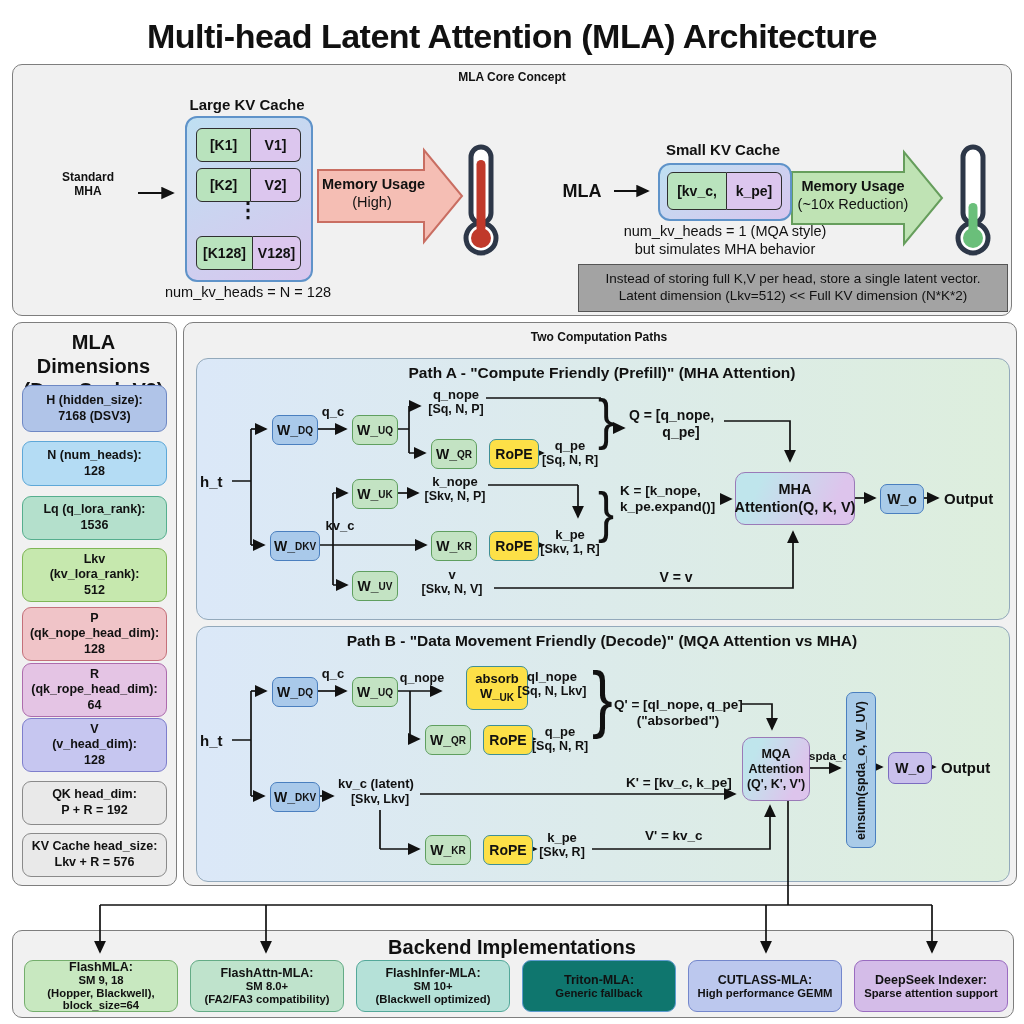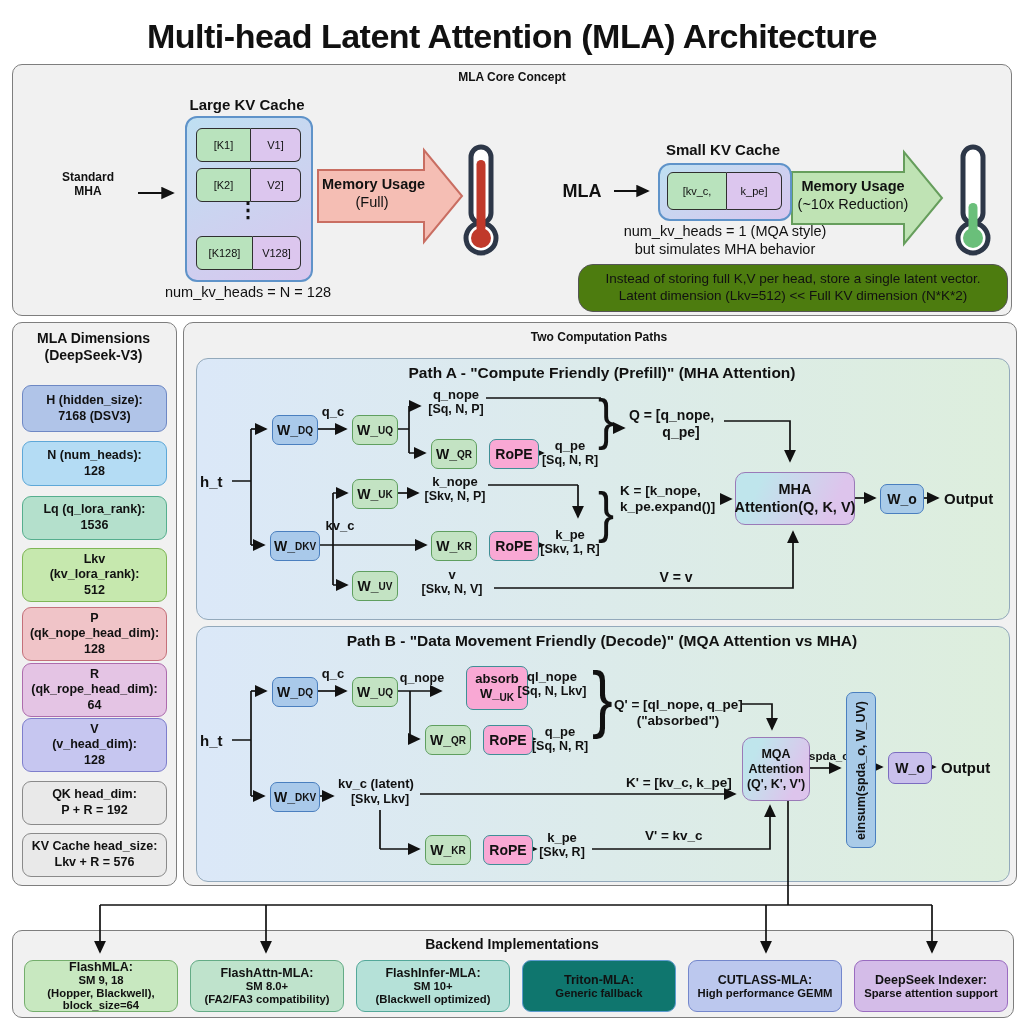--- a/index.html
+++ b/index.html
@@ -6,48 +6,48 @@
   #page{position:relative;width:1024px;height:1024px;background:#fff;font-family:"Liberation Sans",sans-serif;color:#111;overflow:hidden}
   .panel{position:absolute;z-index:0;border-radius:10px}
   #wires{position:absolute;left:0;top:0;z-index:1}
   .txt,.node{position:absolute;z-index:2}
   .txt{line-height:1.18}
   .c{text-align:center}
   .b{font-weight:bold}
   .nw{white-space:nowrap}
   .f11{font-size:11.5px}.f12{font-size:12.5px}.f13{font-size:13px}.f135{font-size:13.5px}
   .f14{font-size:14px}.f145{font-size:14.5px}.f15{font-size:15px}.f155{font-size:15.5px}
-  .f165{font-size:14px}.f17{font-size:12px}.f18{font-size:18px}
+  .f165{font-size:20px}.f17{font-size:12px}.f18{font-size:18px}
   .title{font-size:34px;font-weight:bold;letter-spacing:-0.5px}
   .wbox{position:absolute;z-index:2;display:flex;align-items:center;justify-content:center;border-radius:7px;border:1.6px solid;font-weight:bold;font-size:14px}
   .blue{background:#a9c9ea;border-color:#4a7fbf}
   .green{background:#c3e3c3;border-color:#5f9f5f}
-  .teal{background:#f9a8d4;border-color:#3f8f96}
+  .teal{background:#fde047;border-color:#3f8f96}
   .purp{background:#c9c0ec;border-color:#7b6cc0}
   .bluebox{background:#a9cbe8;border-color:#4a7fbf}
   sub{font-size:10px;vertical-align:-3px}
   .attn{position:absolute;z-index:2;background:linear-gradient(115deg,#bfe5ec 20%,#ddc4ec 80%);border:1.7px solid #9a7ab8;border-radius:10px;display:flex;flex-direction:column;align-items:center;justify-content:center;font-weight:bold;line-height:1.2}
   .dim{position:absolute;left:22px;width:143px;z-index:2;border-radius:9px;border:1.5px solid;display:flex;flex-direction:column;align-items:center;justify-content:center;font-size:12.5px;font-weight:bold;line-height:1.25}
   .d1{background:#b0c4e8;border-color:#6e88c4}.d2{background:#b4dcf4;border-color:#5ea8d8}
   .d3{background:#b4e0cc;border-color:#56ae8e}.d4{background:#c6e8ae;border-color:#7fb656}
   .d5{background:#f0c4c8;border-color:#c4707a}.d6{background:#e4c4e4;border-color:#ad6cad}
   .d7{background:#c6c6f0;border-color:#7e7ecc}.d8{background:#e9e9e9;border-color:#8a8a8a}
   .bk{position:absolute;top:960px;width:152px;height:50px;z-index:2;border-radius:9px;border:1.5px solid;display:flex;flex-direction:column;align-items:center;justify-content:center;line-height:1.12;font-weight:bold;text-align:center}
   .bk .n{font-size:12.5px}.bk .d{font-size:11.3px}
   .k1{background:#c8e8c0;border-color:#74ae6c}.k2{background:#bfe3cc;border-color:#64ab86}
   .k3{background:#b5e1d8;border-color:#54a89a}.k4{background:#0f766e;border-color:#5f9cd0}
   .k5{background:#bcc8ee;border-color:#7487cc}.k6{background:#d4bce8;border-color:#9a6cc0}
   .cellrow{position:absolute;display:flex;z-index:2}
-  .ck,.cv{display:flex;align-items:center;justify-content:center;font-weight:normal;font-size:11px;border:1.5px solid #2f2f2f}
+  .ck,.cv{display:flex;align-items:center;justify-content:center;font-weight:bold;font-size:14px;border:1.5px solid #2f2f2f}
   .ck{background:#b9e3bd;border-radius:6px 0 0 6px}
   .cv{background:#dcc6ee;border-left:none;border-radius:0 6px 6px 0}
   .cache{position:absolute;z-index:2;background:linear-gradient(150deg,#bfe0f2,#d8c6ee);border:2px solid #5f93c9;border-radius:12px}
   .grad{background:linear-gradient(90deg,#dbe8f8,#ddeedd);border:1.5px solid #93a9bb;border-radius:12px}
   .gray{background:#f1f1f1;border:1.5px solid #7e7e7e}
-  .note{position:absolute;z-index:2;background:#4d7c0f;border:1.4px solid #555;border-radius:15px;display:flex;flex-direction:column;align-items:center;justify-content:center;font-size:13.5px;line-height:1.25}
+  .note{position:absolute;z-index:2;background:#a3a3a3;border:1.4px solid #555;border-radius:0;display:flex;flex-direction:column;align-items:center;justify-content:center;font-size:13.5px;line-height:1.25}
   .brace{position:absolute;z-index:2;font-weight:400;line-height:1}
   .vtext{writing-mode:vertical-rl;transform:rotate(180deg);font-weight:bold;font-size:12.5px;white-space:nowrap}
 </style>
 </head>
 <body>
 
 <div id="page">
 
   <div class="panel gray" style="left:12px;top:64px;width:998px;height:250px"></div>
   <div class="panel gray" style="left:12px;top:322px;width:163px;height:562px"></div>
@@ -158,21 +158,21 @@
     <div class="cv" style="width:49px;height:32px">V2]</div>
   </div>
   <div class="txt c b" style="left:235px;top:198px;width:26px;font-size:21px">⋮</div>
   <div class="cellrow" style="left:196px;top:236px">
     <div class="ck" style="width:55px;height:32px">[K128]</div>
     <div class="cv" style="width:47px;height:32px">V128]</div>
   </div>
   <div class="txt c f145 nw" style="left:158px;top:284px;width:180px">num_kv_heads = N = 128</div>
 
   <div class="txt c b f145 nw" style="left:322px;top:176px;width:100px">Memory Usage</div>
-  <div class="txt c f145 nw" style="left:322px;top:194px;width:100px">(Full)</div>
+  <div class="txt c f145 nw" style="left:322px;top:194px;width:100px">(High)</div>
 
   <div class="txt c b f18" style="left:554px;top:181px;width:56px">MLA</div>
   <div class="txt c b f15 nw" style="left:633px;top:141px;width:180px">Small KV Cache</div>
   <div class="cache" style="left:658px;top:163px;width:130px;height:54px"></div>
   <div class="cellrow" style="left:667px;top:172px">
     <div class="ck" style="width:58px;height:36px">[kv_c,</div>
     <div class="cv" style="width:54px;height:36px">k_pe]</div>
   </div>
   <div class="txt c f145 nw" style="left:590px;top:223px;width:270px">num_kv_heads = 1 (MQA style)</div>
   <div class="txt c f145 nw" style="left:590px;top:241px;width:270px">but simulates MHA behavior</div>

